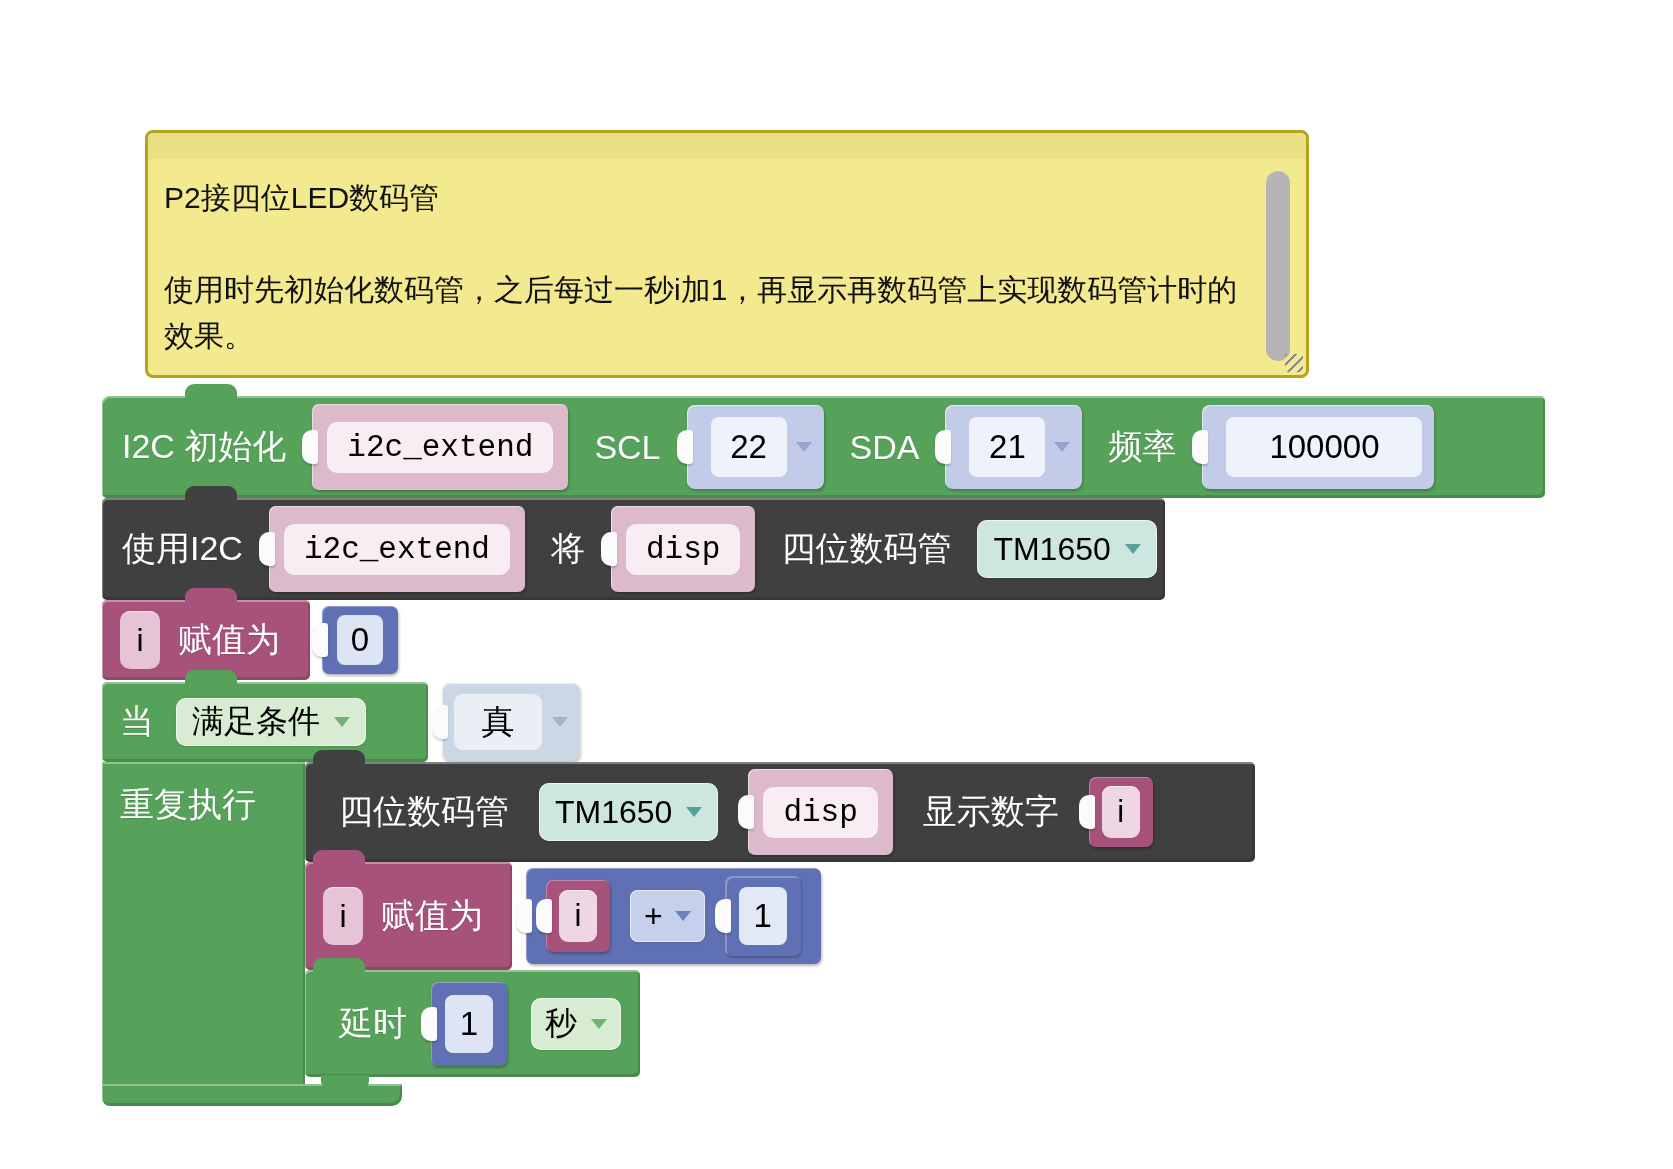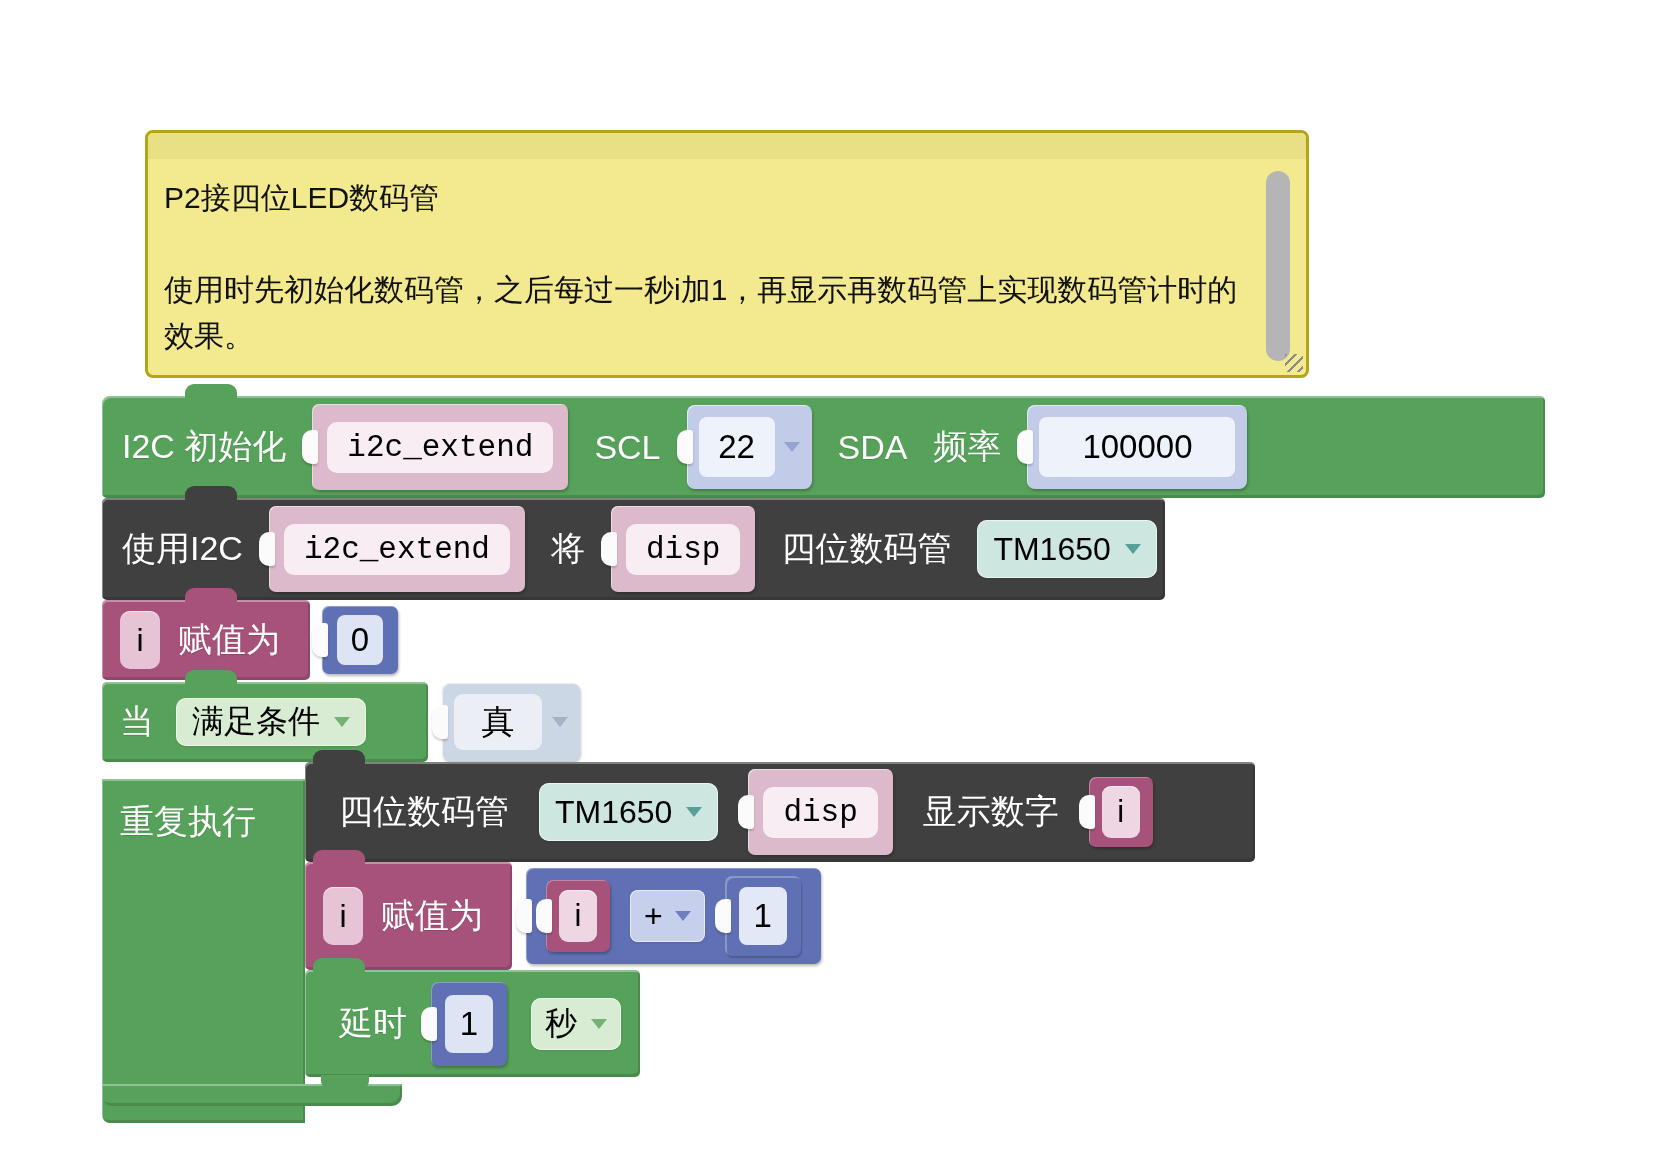--- a/index.html
+++ b/index.html
@@ -43,21 +43,21 @@
            justify-content:center;padding:0 15px;box-shadow:1px 2px 3px rgba(0,0,0,.25),
            inset 1px 1px 0 rgba(255,255,255,.5);font-family:Liberation Mono, monospace;}
   .pinkblk .pinner{background:#f7edf3;border-radius:10px;padding:8px 20px;font-size:31px;color:#000;
                    white-space:nowrap;}
 
   
   .lavblk{height:84px;background:#c2cce8;border-radius:8px;display:flex;align-items:center;
           padding:0 12px;gap:9px;box-shadow:1px 2px 3px rgba(0,0,0,.25),
           inset 1px 1px 0 rgba(255,255,255,.55);}
   .lavfield{background:#eef2fa;border-radius:8px;min-width:56px;height:60px;display:flex;
-            align-items:center;justify-content:center;font-size:33px;color:#000;padding:0 10px;}
+            align-items:center;justify-content:center;font-size:33px;color:#000;padding:0 10px;margin-left:12px;}
 
   
   .bluevb{background:#6070b4;border-radius:7px;display:flex;align-items:center;justify-content:center;
           box-shadow:1px 2px 3px rgba(0,0,0,.28),inset 1px 1px 0 rgba(255,255,255,.3);}
   .bluefield{background:#dde4f4;border-radius:8px;display:flex;align-items:center;
              justify-content:center;font-size:33px;color:#000;}
 
   
   .dd{display:flex;align-items:center;justify-content:center;border-radius:10px;white-space:nowrap;
       color:#000;box-shadow:inset 0 0 0 1px rgba(255,255,255,.6),0 1px 2px rgba(0,0,0,.12);}
@@ -111,20 +111,24 @@
       <span class="wlabel">I2C 初始化</span>
       <div class="pinkblk socket">
         <span class="pinner">i2c_extend</span>
       </div>
       <span class="wlabel">SCL</span>
       <div class="lavblk socket">
         <span class="lavfield">22</span>
         <span class="arr" style="border-top:10px solid #96a3cf;"></span>
       </div>
       <span class="wlabel">SDA</span>
+      <div class="lavblk socket">
+        <span class="lavfield">21</span>
+        <span class="arr" style="border-top:10px solid #96a3cf;"></span>
+      </div>
       <span class="wlabel">频率</span>
       <div class="lavblk socket">
         <span class="lavfield" style="min-width:176px;">100000</span>
       </div>
     </div>
   </div>
 
   <div class="row" style="left:102px;top:498px;">
     <div class="blk teal" style="width:1063px;height:102px;gap:26px;padding:0 20px;">
       <div class="bump stack-pos teal"></div>
@@ -163,21 +167,21 @@
         <span>满足条件</span>
         <span class="arr"></span>
       </div>
     </div>
     <div class="logicblk socket" style="margin-left:14px;">
       <span class="logicfield">真</span>
       <span class="arr"></span>
     </div>
   </div>
 
-  <div class="blk green" style="left:102px;top:779px;width:203px;height:344px;position:absolute;
+  <div class="blk green" style="left:102px;top:762px;width:203px;height:344px;position:absolute;
        align-items:flex-start;padding:20px 0 0 18px;border-radius:0 0 0 8px;">
     <span class="wlabel">重复执行</span>
   </div>
 
   <div class="blk green" style="left:102px;top:1084px;width:300px;height:22px;position:absolute;
        border-radius:0 0 10px 10px;"></div>
 
   <div class="row" style="left:305px;top:762px;">
     <div class="blk teal" style="width:950px;height:100px;gap:30px;padding:0 34px;">
       <div class="bump inner-pos teal"></div>

